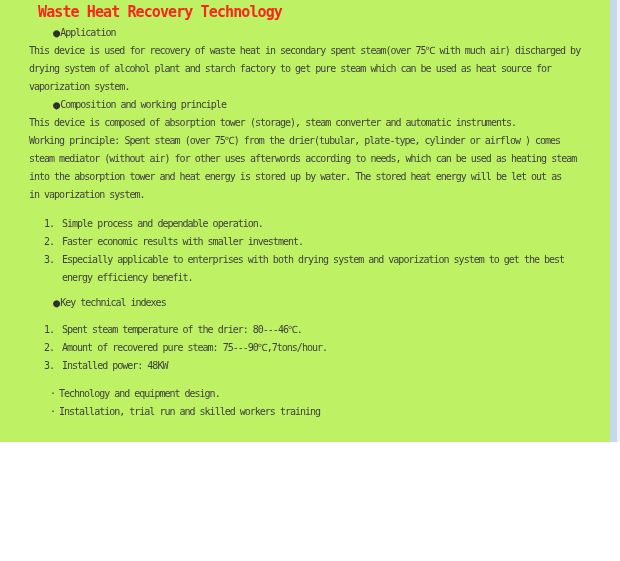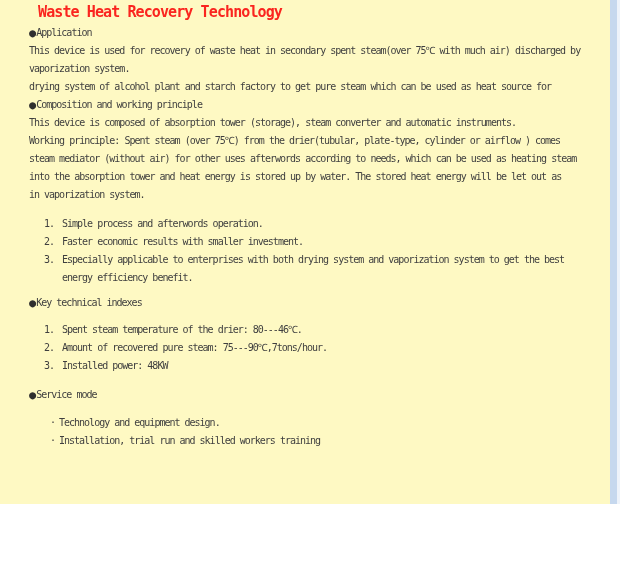--- a/index.html
+++ b/index.html
@@ -4,22 +4,22 @@
 <style>
   html, body { margin: 0; padding: 0; }
   body {
     width: 620px; height: 561px;
     background: #ffffff;
     font-family: "DejaVu Sans Mono", "Liberation Mono", monospace;
     overflow: hidden;
   }
   .page {
     position: relative;
-    width: 620px; height: 504px;
-    background: #fef9c3;
+    width: 620px; height: 442px;
+    background: #bef264;
     overflow: hidden;
   }
   
   .edge-strip {
     position: absolute; top: 0; right: 3px;
     width: 7px; height: 100%;
     background: #c6d8ee;
   }
   .edge-strip-light {
     position: absolute; top: 0; right: 0;
@@ -40,20 +40,21 @@
     letter-spacing: -0.9px;
     line-height: 19px;
     padding-top: 3px;
     padding-left: 9px;
     white-space: nowrap;
   }
   .hline {
     margin-top: 2px;
     white-space: nowrap;
     height: 18px;
+    margin-left: 24px;
   }
   .bullet {
     font-size: 12px;
     letter-spacing: 0;
     color: #2f2f2f;
     vertical-align: -1px;
   }
   .para div { white-space: nowrap; height: 18px; }
   .nolist { margin-top: 11px; }
   .nitem { display: flex; white-space: nowrap; }
@@ -71,38 +72,38 @@
 
 <div class="page">
 
   <div class="content">
 
     <div class="title">Waste Heat Recovery Technology</div>
 
     <div class="hline"><span class="bullet">●</span><span>Application</span></div>
     <div class="para">
       <div>This device is used for recovery of waste heat in secondary spent steam(over 75℃ with much air) discharged by</div>
+      <div>drying system of alcohol plant and starch factory to get pure steam which can be used as heat source for</div>
       <div>vaporization system.</div>
-      <div>drying system of alcohol plant and starch factory to get pure steam which can be used as heat source for</div>
     </div>
 
     <div class="hline" style="margin-top:0;"><span class="bullet">●</span><span>Composition and working principle</span></div>
     <div class="para">
       <div>This device is composed of absorption tower (storage), steam converter and automatic instruments.</div>
       <div>Working principle: Spent steam (over 75℃) from the drier(tubular, plate-type, cylinder or airflow ) comes</div>
       <div>steam mediator (without air) for other uses afterwords according to needs, which can be used as heating steam</div>
       <div>into the absorption tower and heat energy is stored up by water. The stored heat energy will be let out as</div>
       <div>in vaporization system.</div>
     </div>
 
     <div class="nolist">
       <div class="nitem">
         <span class="num">1.</span>
         <div class="ntext">
-            <div>Simple process and afterwords operation.</div>
+            <div>Simple process and dependable operation.</div>
           </div>
       </div>
       <div class="nitem">
         <span class="num">2.</span>
         <div class="ntext">
             <div>Faster economic results with smaller investment.</div>
           </div>
       </div>
       <div class="nitem">
         <span class="num">3.</span>
@@ -128,21 +129,20 @@
           </div>
       </div>
       <div class="nitem">
         <span class="num">3.</span>
         <div class="ntext">
             <div>Installed power: 48KW</div>
           </div>
       </div>
     </div>
 
-    <div class="hline sheading"><span class="bullet">●</span><span>Service mode</span></div>
     <div class="slist">
       <div class="sb-item">
         <span class="sb-dot">·</span>
         <span>Technology and equipment design.</span>
       </div>
       <div class="sb-item">
         <span class="sb-dot">·</span>
         <span>Installation, trial run and skilled workers training</span>
       </div>
     </div>

